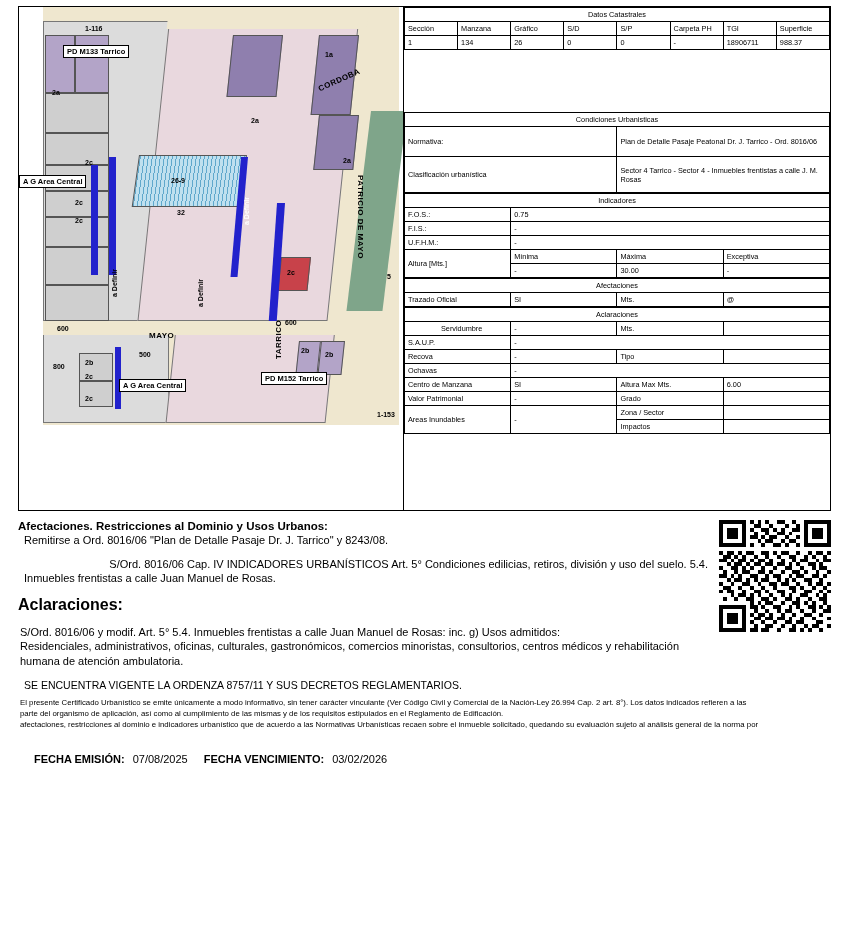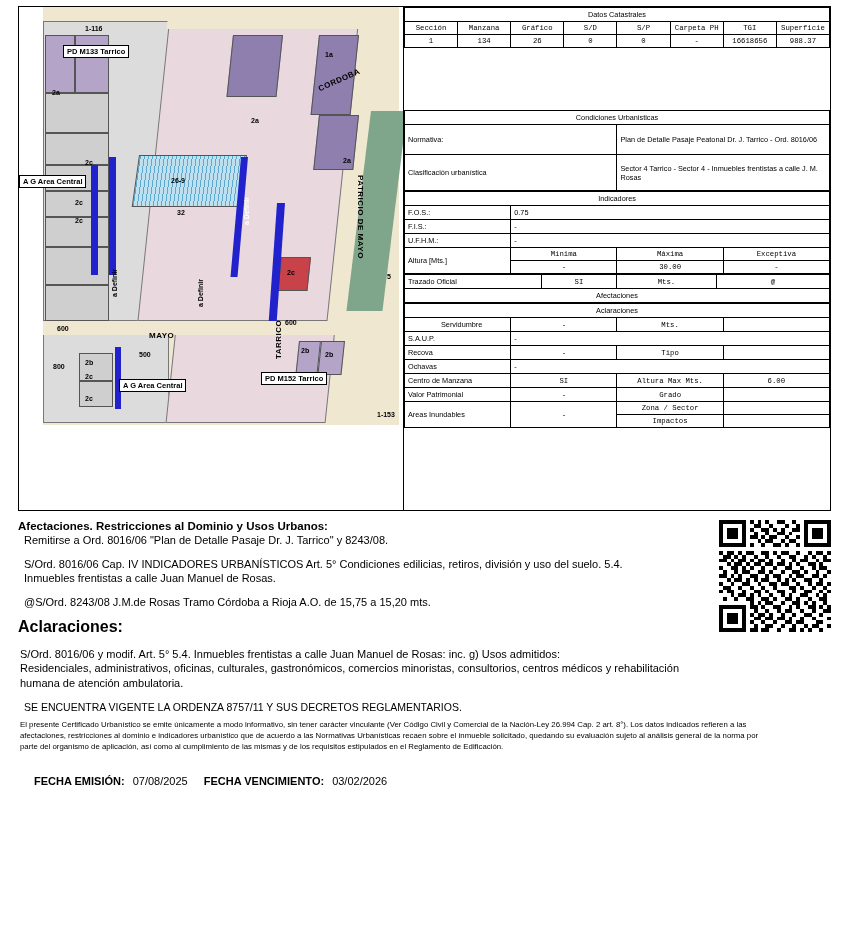--- a/index.html
+++ b/index.html
@@ -105,41 +105,41 @@
     font-size: 7.3px;
     font-weight: normal;
     vertical-align: middle;
   }
   .sec-title {
     text-align: center;
     font-weight: bold;
     font-size: 7.6px;
     background: #ffffff;
   }
-  .ctr { text-align: center; font-family: Liberation Mono, monospace; }
+  .ctr { text-align: left; }
   .bold { font-weight: bold; }
 
   
   .bottom {
     position: absolute;
     left: 18px; top: 520px;
     width: 813px;
   }
   .qr {
     position: absolute;
     right: 0px; top: 0px;
     width: 112px; height: 112px;
   }
   .qr svg { display: block; }
 
   .h-title {
     font-size: 11.5px; font-weight: bold; margin: 0 0 2px 0;
   }
   .p1 { font-size: 11px; margin: 0 0 12px 6px; }
-  .p2 { font-size: 11px; margin: 0 0 2px 6px; }
+  .p2 { font-size: 11px; margin: 0 0 2px 6px; text-align: right; }
   .p3 { font-size: 11px; margin: 0 0 12px 6px; }
   .p4 { font-size: 11px; margin: 0 0 10px 6px; }
   .h-title2 { font-size: 16px; font-weight: bold; margin: 0 0 12px 0; }
   .p5 { font-size: 11px; margin: 0 0 1px 2px; }
   .p6 { font-size: 11px; margin: 0 0 10px 2px; line-height: 1.35; }
   .p7 { font-size: 10.5px; margin: 0 0 6px 6px; font-weight: normal; }
   .fine {
     font-size: 7.8px; line-height: 1.45; margin: 0 0 0 2px;
     text-align: left;
   }
@@ -270,21 +270,21 @@
         <td class="ctr">TGI</td>
         <td class="ctr">Superficie</td>
       </tr>
       <tr>
         <td class="ctr bold">1</td>
         <td class="ctr bold">134</td>
         <td class="ctr bold">26</td>
         <td class="ctr bold">0</td>
         <td class="ctr bold">0</td>
         <td class="ctr bold">-</td>
-        <td class="ctr bold">16618656</td>
+        <td class="ctr bold">18906711</td>
         <td class="ctr bold">988.37</td>
       </tr>
     </tbody>
       </table>
 
     <div style="height:62px;"></div>
 
     <table class="t">
       <tbody>
           <tr>
@@ -328,27 +328,27 @@
         <td class="ctr bold">-</td>
         <td class="ctr bold">30.00</td>
         <td class="ctr bold">-</td>
       </tr>
     </tbody>
       </table>
 
     <table class="t">
       <tbody>
           <tr>
+        <td colspan="4" class="sec-title">Afectaciones</td>
+      </tr>
+      <tr>
         <td style="width:137px;">Trazado Oficial</td>
         <td style="width:75px;" class="ctr bold">SI</td>
         <td style="width:100px;" class="ctr">Mts.</td>
         <td class="ctr bold">@</td>
-      </tr>
-      <tr>
-        <td colspan="4" class="sec-title">Afectaciones</td>
       </tr>
     </tbody>
       </table>
 
     <table class="t">
       <tbody>
           <tr>
         <td colspan="4" class="sec-title">Aclaraciones</td>
       </tr>
       <tr>
@@ -641,31 +641,30 @@
           <rect x="26" y="28" width="1" height="1"></rect>
       </g>
     </svg>
   </div>
 
   <div style="width:690px;">
     <p class="h-title">Afectaciones. Restricciones al Dominio y Usos Urbanos:</p>
     <p class="p1">Remitirse a Ord. 8016/06 "Plan de Detalle Pasaje Dr. J. Tarrico" y 8243/08.</p>
     <p class="p2">S/Ord. 8016/06 Cap. IV INDICADORES URBANÍSTICOS Art. 5° Condiciones edilicias, retiros, división y uso del suelo. 5.4.</p>
     <p class="p3">Inmuebles frentistas a calle Juan Manuel de Rosas.</p>
-    <p class="p4">@S/Ord. 8243/08 J.M.de Rosas Tramo Córdoba a Rioja A.O. de 15,75 a 15,20 mts.</p>
     <p class="h-title2">Aclaraciones:</p>
     <p class="p5">S/Ord. 8016/06 y modif. Art. 5° 5.4. Inmuebles frentistas a calle Juan Manuel de Rosas: inc. g) Usos admitidos:</p>
     <p class="p6">Residenciales, administrativos, oficinas, culturales, gastronómicos, comercios minoristas, consultorios, centros médicos y rehabilitación humana de atención ambulatoria.</p>
     <p class="p7">SE ENCUENTRA VIGENTE LA ORDENZA 8757/11 Y SUS DECRETOS REGLAMENTARIOS.</p>
   </div>
 
   <div style="width:800px;">
     <p class="fine">El presente Certificado Urbanístico se emite únicamente a modo informativo, sin tener carácter vinculante (Ver Código Civil y Comercial de la Nación-Ley 26.994 Cap. 2 art. 8°). Los datos indicados refieren a las</p>
+    <p class="fine">parte del organismo de aplicación, así como al cumplimiento de las mismas y de los requisitos estipulados en el Reglamento de Edificación.</p>
     <p class="fine">afectaciones, restricciones al dominio e indicadores urbanístico  que de acuerdo a las Normativas Urbanísticas recaen sobre el inmueble solicitado, quedando su evaluación sujeto al análisis general de la norma por</p>
-    <p class="fine">parte del organismo de aplicación, así como al cumplimiento de las mismas y de los requisitos estipulados en el Reglamento de Edificación.</p>
   </div>
 
   <div class="dates">
     <span class="date-l date-lbl">FECHA EMISIÓN:</span>
     <span class="date-val">07/08/2025</span>
     <span class="date-r date-lbl">FECHA VENCIMIENTO:</span>
     <span class="date-val">03/02/2026</span>
   </div>
 
 </div>

